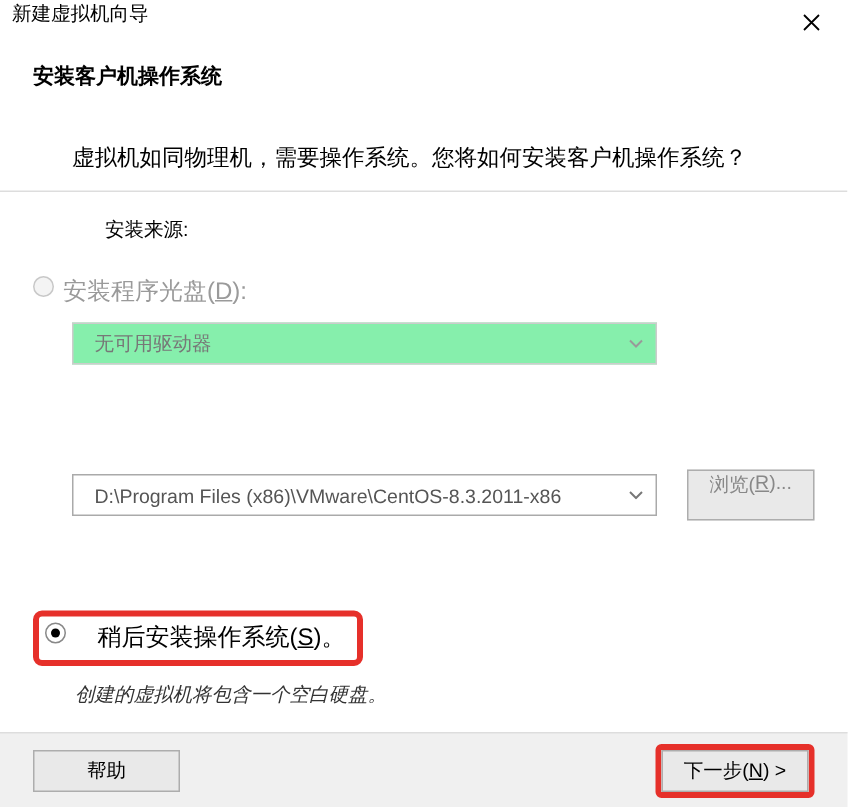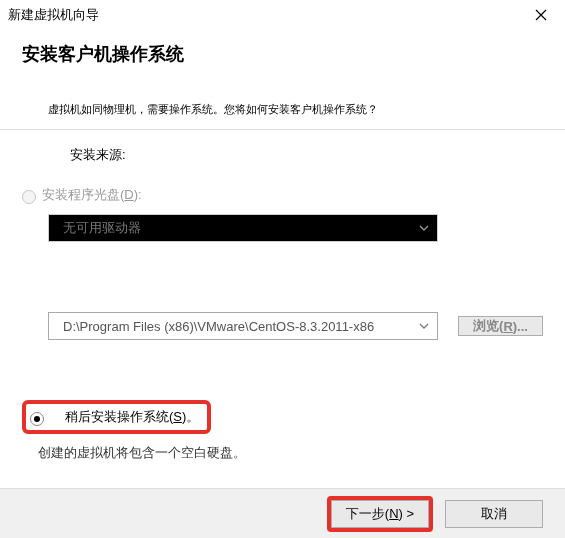--- a/index.html
+++ b/index.html
@@ -7,120 +7,120 @@
     font-family: "Microsoft YaHei", "SimSun", Tahoma, sans-serif;
     font-size: 12px;
     background: #fff;
     width: 565px;
     height: 538px;
     overflow: hidden;
     color: #000;
   }
   .titlebar {
     display: flex;
-    align-items: center;
     height: 30px;
     padding: 0 4px 0 8px;
     background: #fff;
     font-size: 13px;
   }
   .titlebar .spacer { flex: 1; }
   .close-btn {
     width: 40px; height: 30px;
     display: flex; align-items: center; justify-content: center;
     font-size: 15px;
   }
   .header {
     padding: 12px 22px 12px 22px;
   }
   .header h1 {
-    font-size: 18px;
+    font-size: 14px;
     font-weight: bold;
     margin-bottom: 6px;
   }
   .header p {
-    font-size: 11px;
+    font-size: 15px;
     padding-left: 26px;
     color: #000;
     margin-top: 36px;
   }
   .divider {
     border: 0;
     border-top: 1px solid #ddd;
     box-shadow: 0 1px 0 #fff;
   }
   .content {
     padding: 16px 22px 0 22px;
   }
   .section-label {
     font-size: 13px;
     margin-bottom: 22px;
     margin-left: 48px;
   }
   .radio-row {
     display: flex;
-    align-items: flex-end;
+    align-items: flex-start;
     gap: 6px;
-    font-size: 13px;
+    font-size: 16px;
   }
   .radio-row.disabled { color: #9a9a9a; }
   .radio {
     width: 14px; height: 14px; border-radius: 50%;
     border: 1px solid #888;
     display: inline-flex; align-items: center; justify-content: center;
     background: #fff;
   }
   .radio.disabled { border-color: #c8c8c8; background: #f4f4f4; }
   .radio.checked::after {
     content: ""; width: 6px; height: 6px; border-radius: 50%; background: #000;
   }
   .underline { text-decoration: underline; }
   .dropdown {
     margin: 10px 0 0 26px;
     width: 390px;
     height: 28px;
     border: 1px solid #ccc;
-    background: #000000;
+    background: #86efac;
     display: flex;
     align-items: center;
     color: #777;
     position: relative;
   }
   .dropdown .dd-text { padding: 0 14px; font-size: 13px; flex: 1; }
   .dropdown .chev {
     width: 26px;
     display: flex;
     align-items: center;
     justify-content: center;
   }
   .dropdown.light { background: #fff; border-color: #aaa; color: #555; }
   .dropdown.light .dd-text { color: #555; }
   .path-row { display: flex; gap: 20px; margin: 10px 0 0 26px; align-items: center; }
   .path-row .dropdown { margin: 0; flex: none; width: 390px; }
   .browse-btn {
-    width: 98px; height: 20px;
+    width: 98px; height: 34px;
     background: #e9e9e9;
     border: 1px solid #adadad;
     color: #888;
     font-size: 13px;
-    display: flex; align-items: center; justify-content: center; font-weight: bold;
+    display: flex; justify-content: center;
   }
   .gap-lg { height: 60px; }
   .highlight-box {
     border: 4px solid #e6302a;
     border-radius: 6px;
     display: inline-flex;
     align-items: center;
     padding: 4px 8px 4px 4px;
     gap: 6px;
   }
   .hint {
     font-size: 13px;
-    margin: 10px 0 0 16px;
+    margin: 10px 0 0 28px;
     color: #333;
+    font-style: italic;
   }
   .footer {
     position: absolute;
     left: 0; right: 0; bottom: 0;
     border-top: 1px solid #ddd;
     background: #f0f0f0;
     height: 50px;
     display: flex;
     align-items: center;
     padding: 0 22px;
@@ -210,22 +210,22 @@
       <span class="radio checked"></span>
       <span>
         <span>稍后安装操作系统(</span><span class="underline">S</span><span>)。</span>
       </span>
     </div>
   </div>
   <div class="hint">创建的虚拟机将包含一个空白硬盘。</div>
 </div>
 
 <div class="footer">
+  <div class="btn">帮助</div>
   <span class="spacer"></span>
   <div class="next-wrap">
     <div class="btn">
       <span>下一步(</span>
         <span class="underline">N</span>
         <span>) &gt;</span>
     </div>
   </div>
-  <div class="btn">取消</div>
 </div>
 
 </body></html>

